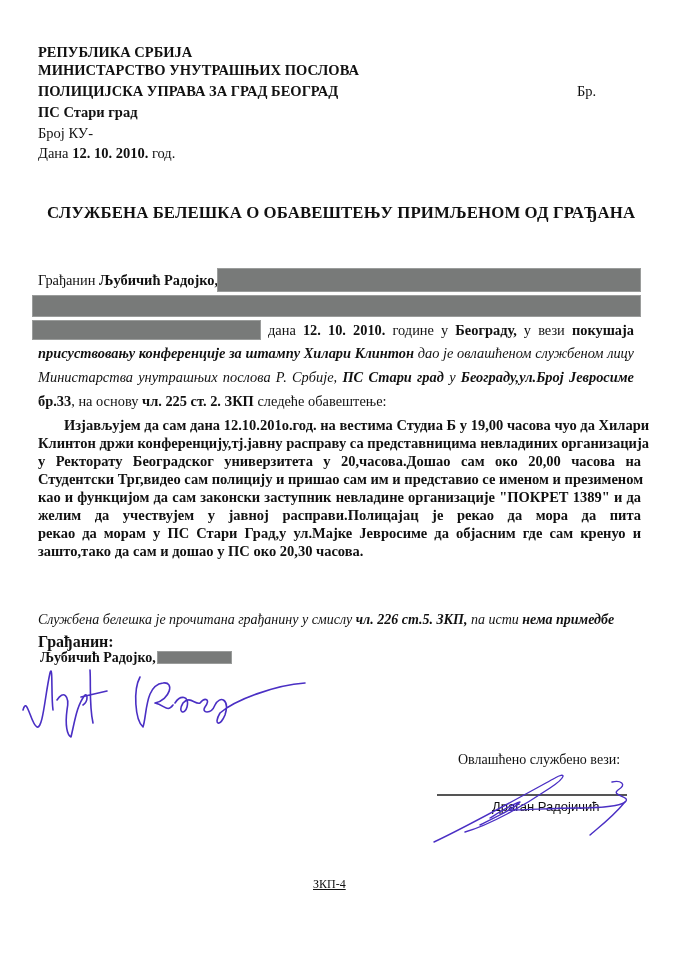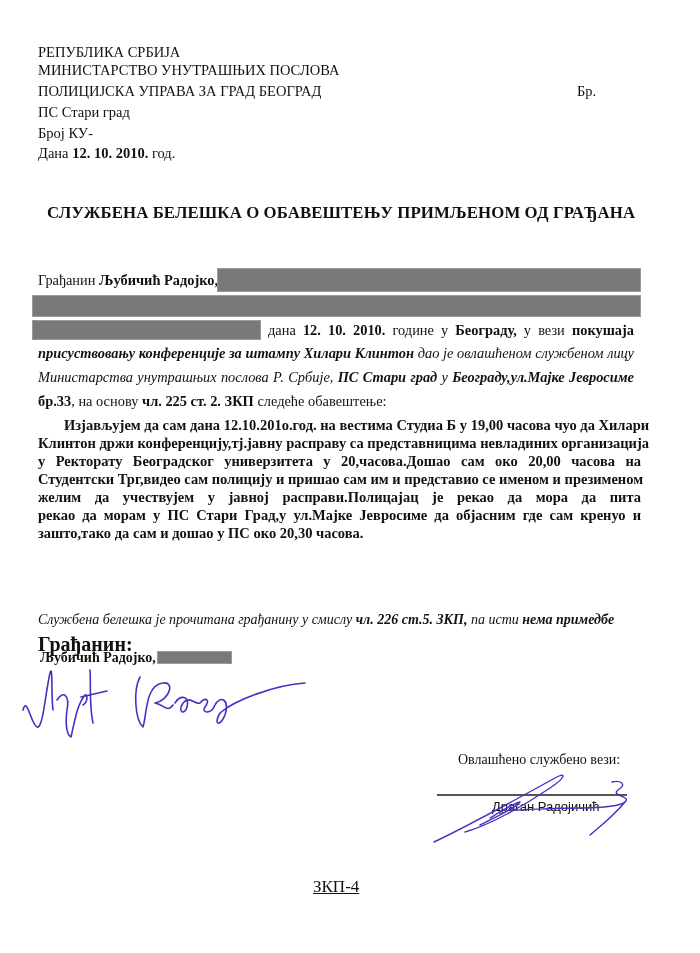--- a/index.html
+++ b/index.html
@@ -1,34 +1,34 @@
 <!DOCTYPE html>
 <html><head>
   <meta charset="utf-8">
   <style>
     html, body { margin: 0; padding: 0; background: #ffffff; }
     body {
       width: 700px; height: 953px; position: relative; overflow: hidden;
       font-family: "Liberation Serif", serif; color: #111;
     }
     .abs { position: absolute; white-space: nowrap; }
-    .hdr { font-size: 14.5px; font-weight: normal; left: 38px; }
+    .hdr { font-size: 14.5px; font-weight: bold; left: 38px; }
     .hdr.normal { font-weight: normal; }
     .b { font-weight: bold; }
     .title {
       left: 47px; top: 203px; font-size: 16.8px; font-weight: bold; letter-spacing: 0.1px;
     }
     .para { font-size: 14.4px; left: 38px; }
     .just { width: 596px; text-align: justify; text-align-last: justify; white-space: normal; font-style: italic; }
     .redact { position: absolute; background: #787a79; border: 1px solid #9a9c9b; box-sizing: border-box; }
     .stmt { font-size: 14.5px; font-weight: bold; left: 38px; line-height: 18px; }
     .stmt .line { display: block; width: 603px; text-align: justify; text-align-last: justify; }
     .stmt .line.last { text-align-last: left; }
     .sig-line { position: absolute; left: 437px; top: 794px; width: 190px; height: 1.5px; background: #555; }
-    .footer { left: 313px; top: 877px; font-size: 17px; text-decoration: underline; text-align: center; }
+    .footer { left: 313px; top: 877px; font-size: 12px; text-decoration: underline; text-align: center; }
     svg.sig { position: absolute; }
   </style>
 </head>
 <body>
 
 <div class="abs hdr" style="top:44px;">РЕПУБЛИКА СРБИЈА</div>
 <div class="abs hdr" style="top:62px;">МИНИСТАРСТВО УНУТРАШЊИХ ПОСЛОВА</div>
 <div class="abs hdr" style="top:83px;">ПОЛИЦИЈСКА УПРАВА ЗА ГРАД БЕОГРАД</div>
 <div class="abs hdr" style="top:104px;">ПС Стари град</div>
 <div class="abs hdr normal" style="top:125px;">Број КУ-</div>
@@ -38,36 +38,37 @@
 <div class="abs title">СЛУЖБЕНА БЕЛЕШКА О ОБАВЕШТЕЊУ ПРИМЉЕНОМ ОД ГРАЂАНА</div>
 
 <div class="abs para" style="top:272px;"><span>Грађанин </span><b>Љубичић Радојко,</b></div>
 <div class="redact" style="left:217px; top:268px; width:424px; height:24px;"></div>
 <div class="redact" style="left:32px; top:295px; width:609px; height:22px;"></div>
 <div class="redact" style="left:32px; top:320px; width:229px; height:20px;"></div>
 
 <div class="abs para" style="left:268px; top:322px; width:366px; white-space:normal; text-align:justify; text-align-last:justify;"><span>дана </span><b>12. 10. 2010.</b><span>  године у </span><b>Београду,</b><span> у вези </span><b>покушаја</b></div>
 
 <div class="abs para just" style="top:345px;"><b>присуствовању конференције за штампу Хилари Клинтон</b><span> дао је овлашћеном службеном лицу</span></div>
-<div class="abs para just" style="top:369px;"><span>Министарства унутрашњих послова Р. Србије, </span><b>ПС Стари град</b><span> у </span><b>Београду,ул.Мајке Јевросиме</b></div>
+<div class="abs para just" style="top:369px;"><span>Министарства унутрашњих послова Р. Србије, </span><b>ПС Стари град</b><span> у </span><b>Београду,ул.Број Јевросиме</b></div>
 <div class="abs para" style="top:393px;"><b>бр.33</b><span>, на основу </span><b>чл. 225 ст. 2. ЗКП</b><span> следеће обавештење:</span></div>
 
 <div class="abs stmt" style="top:416px;">
   <span class="line" style="padding-left:26px; width:577px;">Изјављујем да сам дана 12.10.201о.год. на вестима Студиа Б у 19,00 часова чуо да Хилари</span>
   <span class="line">Клинтон држи конференцију,тј.јавну расправу са представницима невладиних организација</span>
   <span class="line">у Ректорату Београдског универзитета у 20,часова.Дошао сам око 20,00 часова на</span>
   <span class="line">Студентски Трг,видео сам полицију и пришао сам им и представио се именом и презименом</span>
+  <span class="line">као и функцијом да сам законски заступник невладине организације "ПОКРЕТ 1389" и да</span>
   <span class="line">желим да учествујем у јавној расправи.Полицајац је рекао да мора да пита</span>
   <span class="line">рекао да морам у ПС Стари Град,у ул.Мајке Јевросиме да објасним где сам кренуо и</span>
   <span class="line last">зашто,тако да сам и дошао у ПС око 20,30 часова.</span>
 </div>
 
 <div class="abs para" style="top:612px; font-size:14px;font-style:italic;"><span>Службена белешка је прочитана грађанину у смислу </span><b>чл. 226 ст.5. ЗКП,</b><span> па исти </span><b>нема примедбе</b></div>
 
-<div class="abs para b" style="top:633px; font-size:20px;">Грађанин:</div>
+<div class="abs para b" style="top:633px; font-size:16px;">Грађанин:</div>
 <div class="abs para b" style="top:650px; left:40px; font-size:14px;">Љубичић Радојко,</div>
 <div class="redact" style="left:157px; top:651px; width:75px; height:13px;"></div>
 
 <svg class="sig" style="left:15px; top:665px;" width="300" height="80" viewBox="0 0 300 80">
   <g fill="none" stroke="#4a2fc4" stroke-width="1.6" stroke-linecap="round" stroke-linejoin="round">
     <path d="M8 45 C12 30, 16 60, 22 62 C28 64, 30 30, 35 8 C38 -2, 36 30, 38 45"></path>
     <path d="M42 35 C48 25, 55 30, 52 45 C50 60, 52 70, 56 72 C60 55, 62 40, 70 30 C72 28, 74 36, 68 40"></path>
     <path d="M75 5 C76 20, 74 40, 78 58 M66 32 L92 26"></path>
     <path d="M125 12 C118 25, 120 55, 128 62 C132 50, 130 20, 148 18 C160 16, 155 35, 140 38 C150 40, 152 48, 158 40"></path>
     <path d="M160 38 C165 30, 175 30, 172 42 C170 50, 162 48, 168 38 C175 30, 180 40, 185 38 C190 32, 196 34, 190 42 C186 48, 196 50, 200 40 C205 30, 215 34, 210 50 C205 62, 198 60, 205 48 C220 35, 260 20, 290 18"></path>

